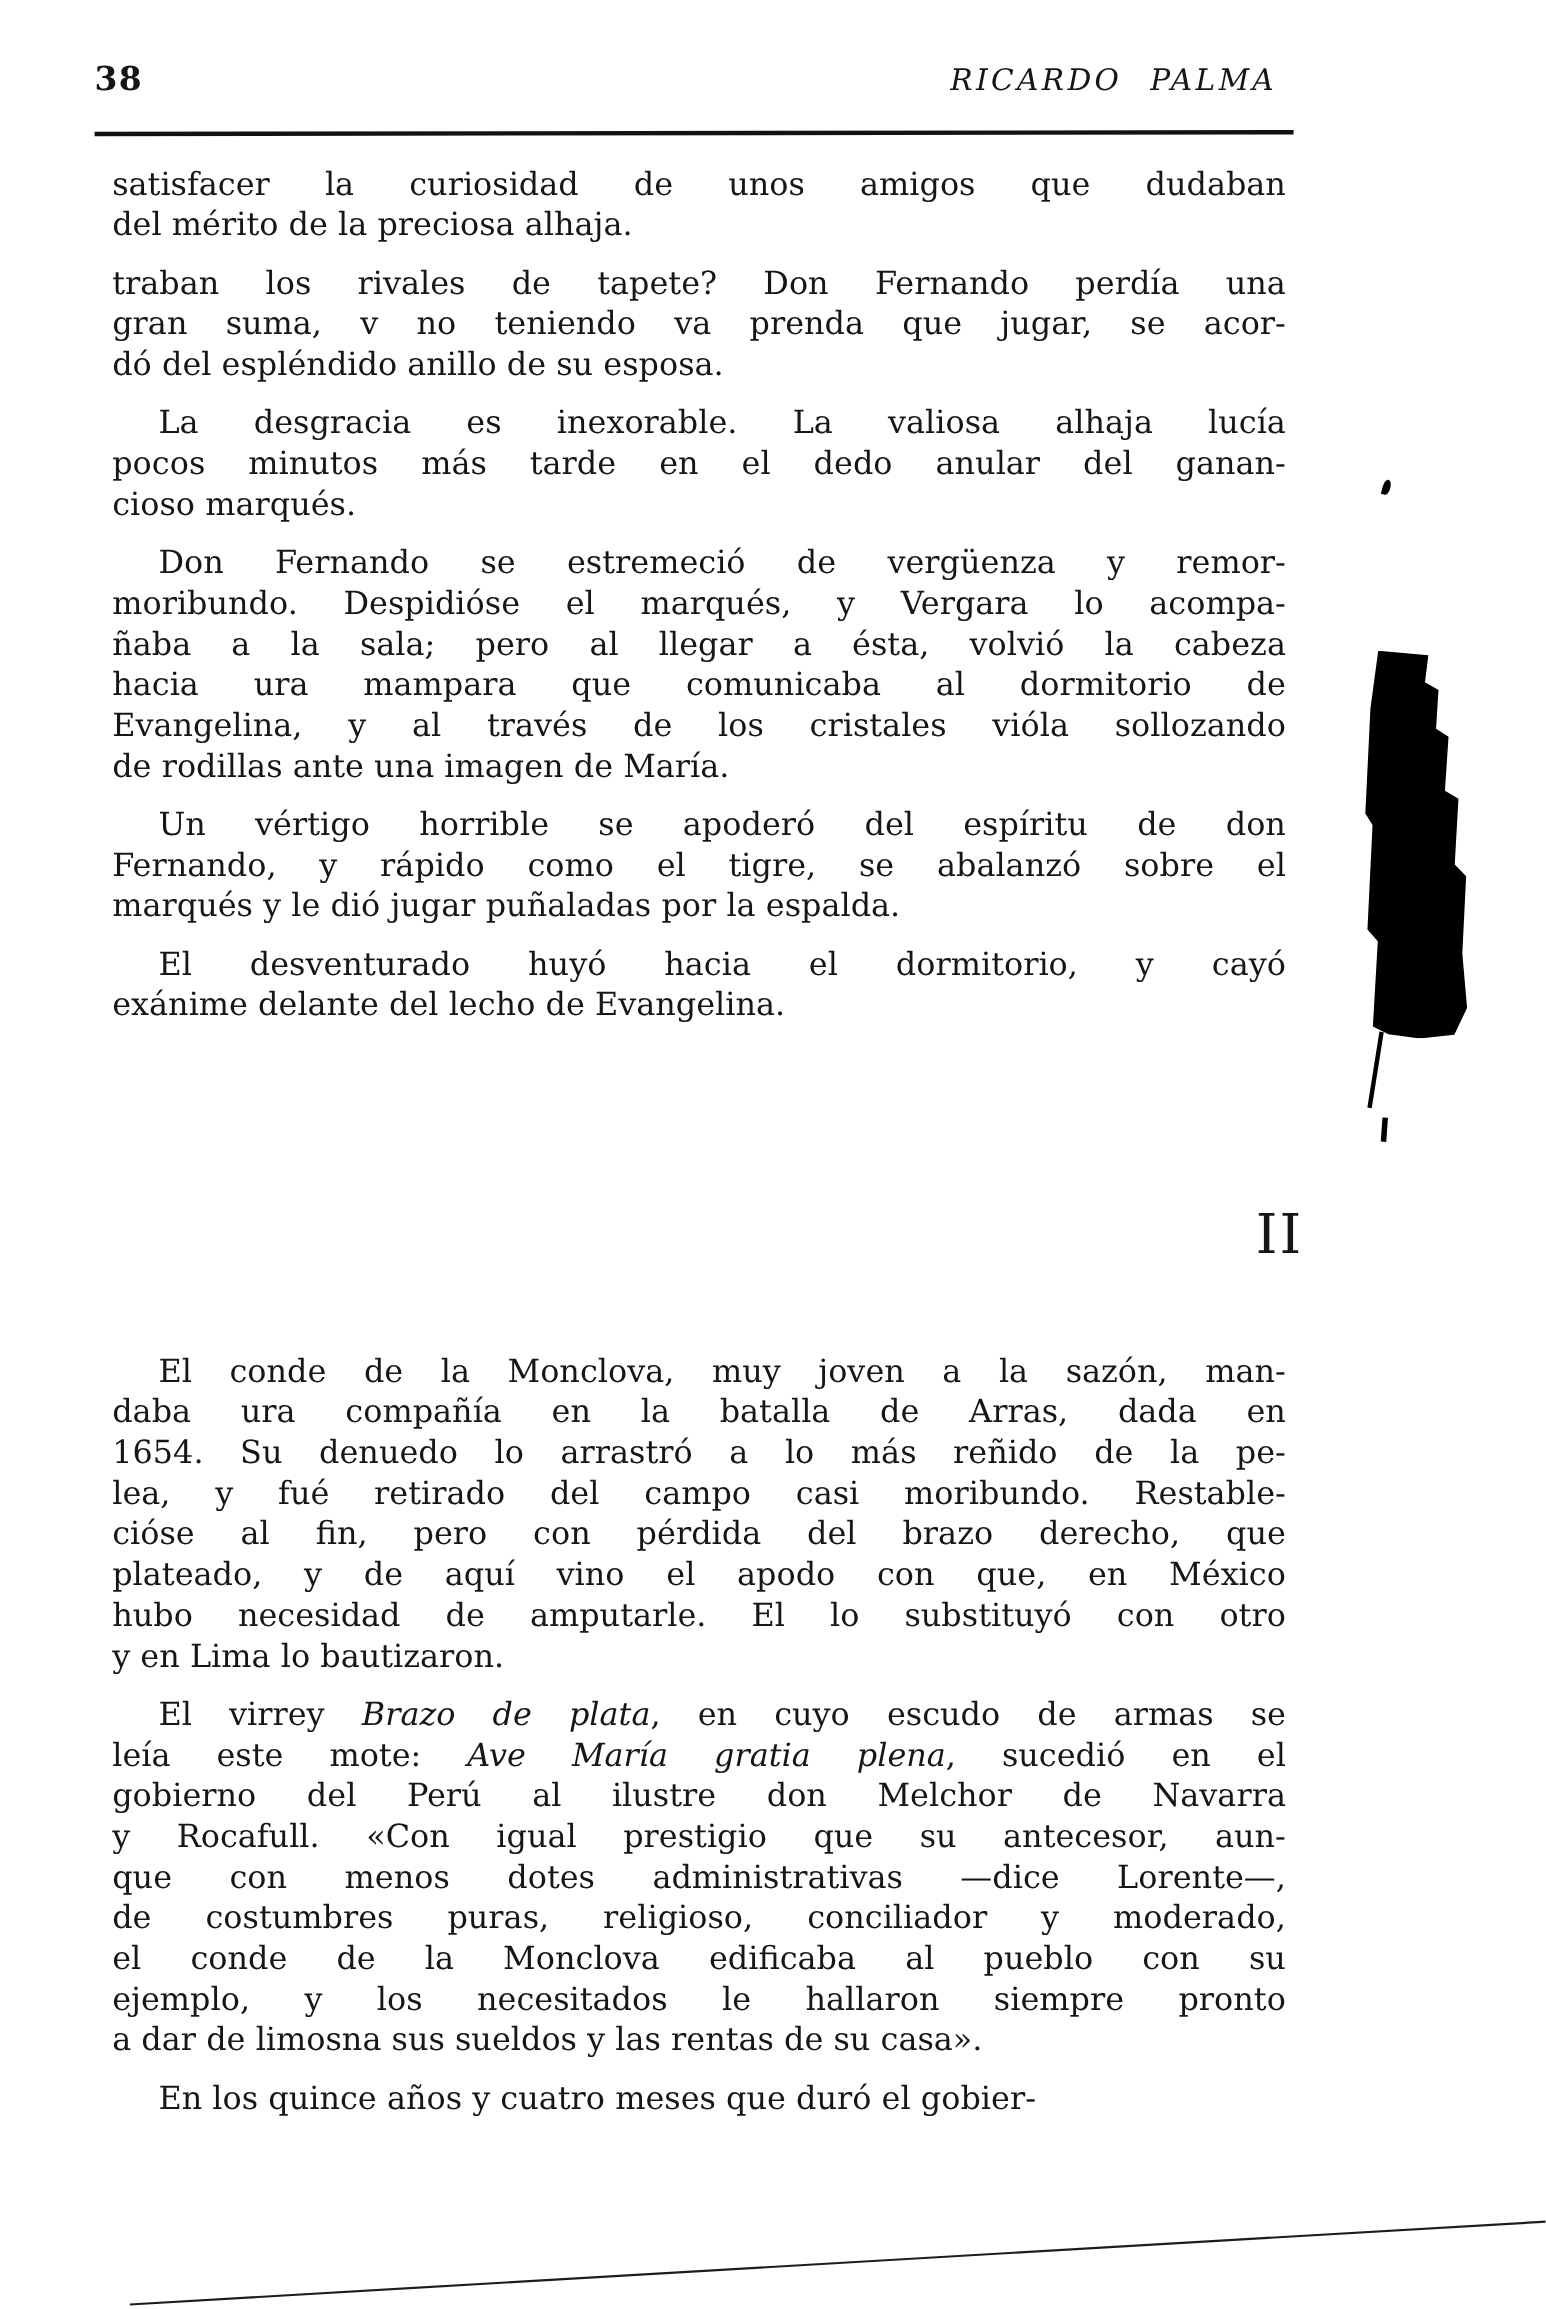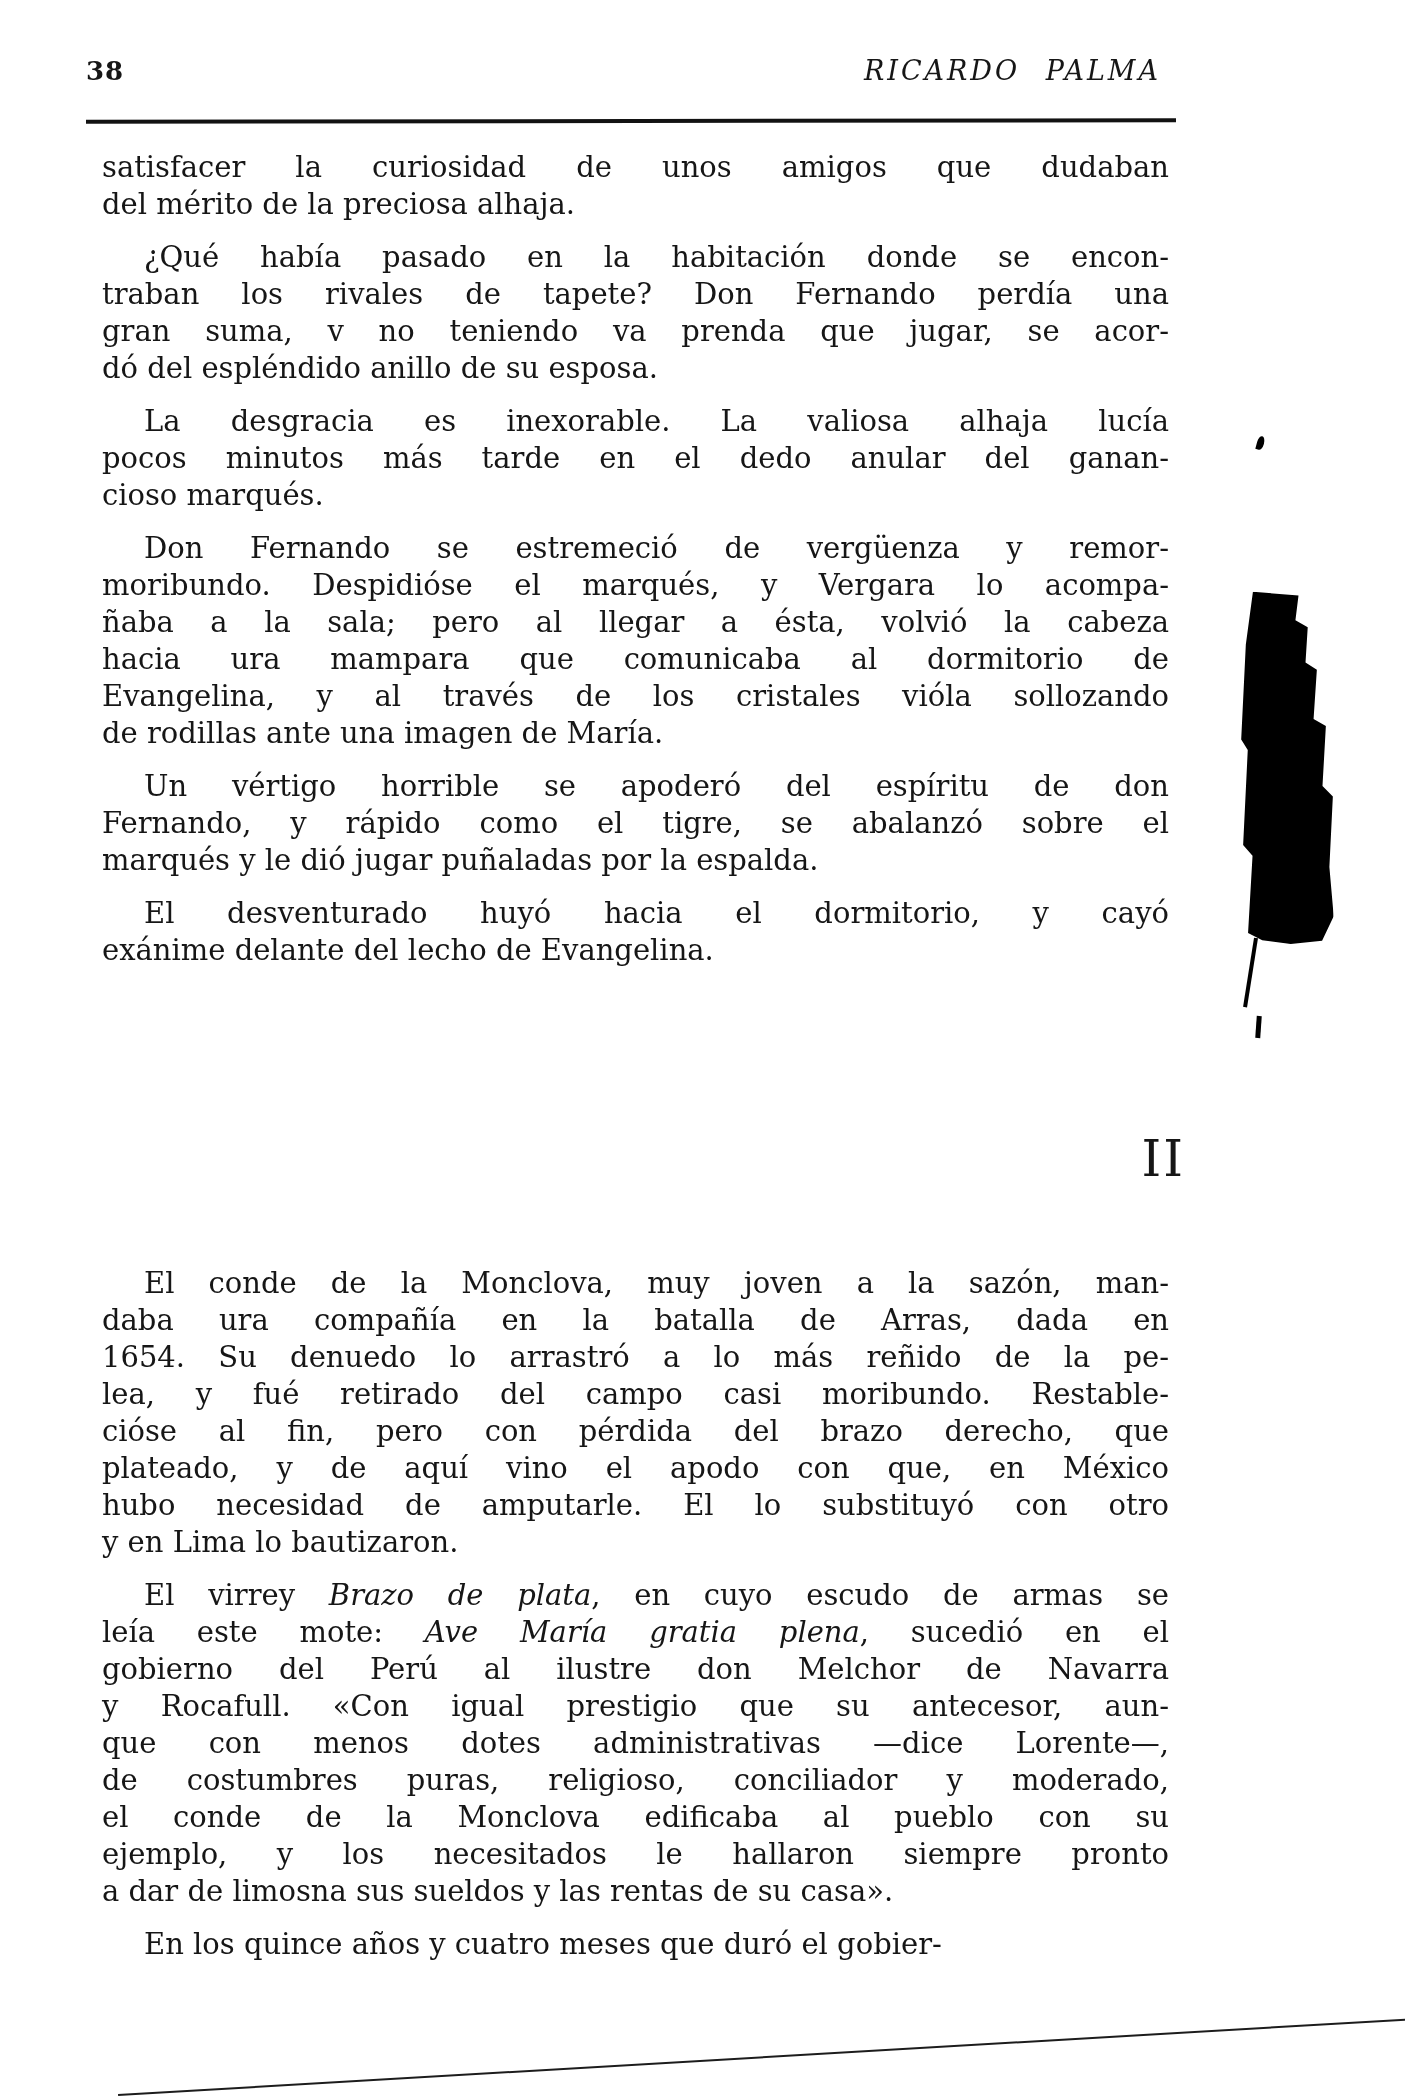--- a/index.html
+++ b/index.html
@@ -14,21 +14,21 @@
   .page {
     position: absolute; inset: 0;
     padding: 55px 220px 0 86px; 
     box-sizing: border-box;
   }
   .header-row {
     display: flex; justify-content: space-between; align-items: baseline;
     height: 34px;
   }
   .page-number {
-    font-size: 26px; font-weight: bold; letter-spacing: 1px;
+    font-size: 30px; font-weight: bold; letter-spacing: 1px;
   }
   .running-title {
     font-size: 27px; font-style: italic; letter-spacing: 3px;
     word-spacing: 14px; margin-right: 24px;
   }
   .header-rule {
     height: 4px; background: #121212; margin-top: 30px;
     transform: rotate(-0.08deg);
     width: 1090px;
   }
@@ -82,21 +82,20 @@
   </div>
 
   <div class="header-rule"></div>
 
   <div class="page-body" id="page-body">
       <div class="para">
         <div class="line first"><span>satisfacer la curiosidad de unos amigos que dudaban</span></div>
         <div class="line last"><span>del mérito de la preciosa alhaja.</span></div>
       </div>
       <div class="para indent">
-        <div class="line first"><span>¿Qué había pasado en la habitación donde se encon-</span></div>
         <div class="line"><span>traban los rivales de tapete? Don Fernando perdía una</span></div>
         <div class="line"><span>gran suma, v no teniendo va prenda que jugar, se acor-</span></div>
         <div class="line last"><span>dó del espléndido anillo de su esposa.</span></div>
       </div>
       <div class="para indent">
         <div class="line first"><span>La desgracia es inexorable. La valiosa alhaja lucía</span></div>
         <div class="line"><span>pocos minutos más tarde en el dedo anular del ganan-</span></div>
         <div class="line last"><span>cioso marqués.</span></div>
       </div>
       <div class="para indent">

